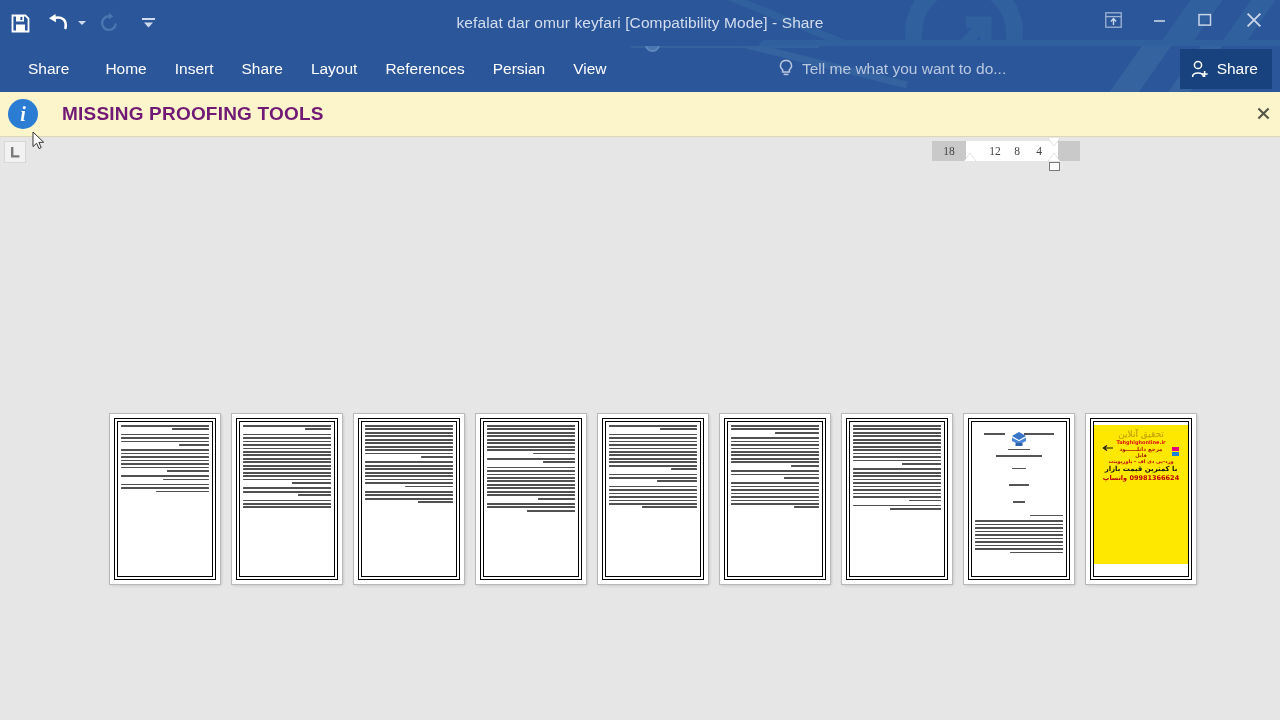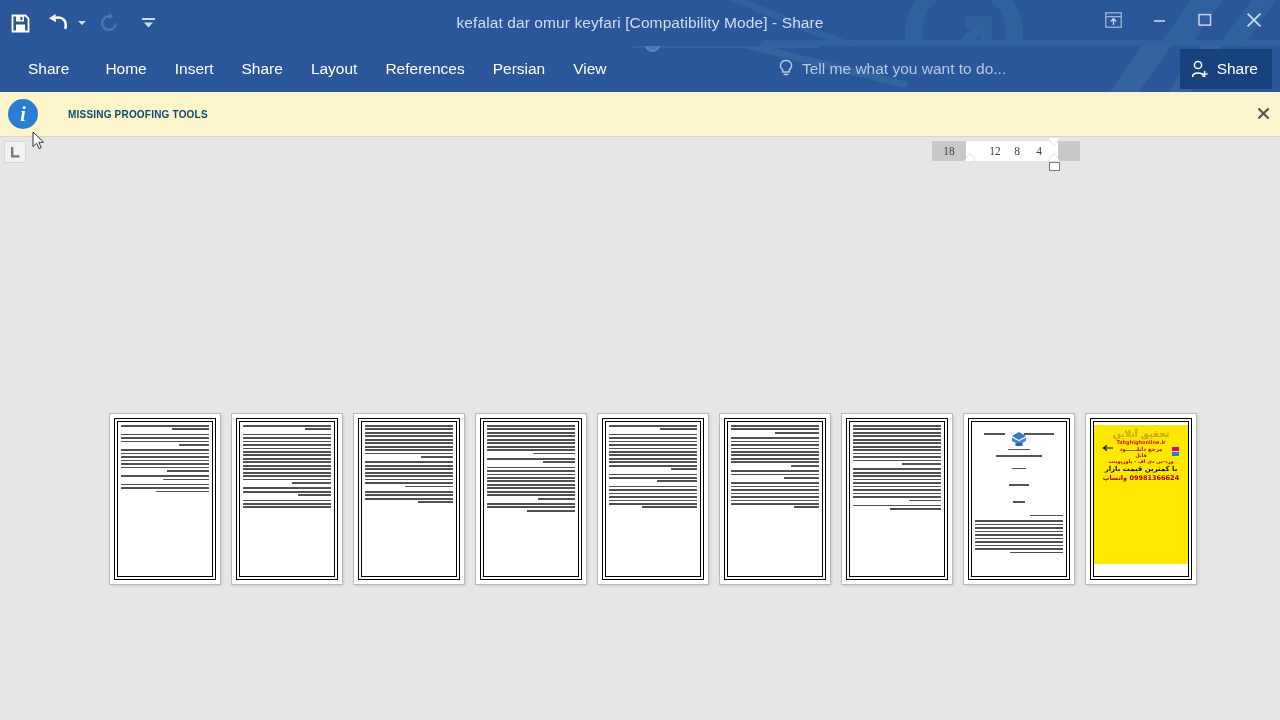--- a/index.html
+++ b/index.html
@@ -111,21 +111,21 @@
     position:absolute; left:0; top:92px; width:1280px; height:45px;
     background:#fcf4cb; border-bottom:1px solid #dcd7b4;
     display:flex; align-items:center;
   }
   .msg-info {
     width:30px; height:30px; border-radius:50%; background:#2b7cd3;
     margin-left:8px; display:flex; align-items:center; justify-content:center;
     color:#fff; font-family:"Liberation Serif", serif; font-size:20px;
     font-weight:bold; font-style:italic;
   }
-  .msg-strong { margin-left:30px; font-size:10px; font-weight:bold; color:#0c4a6e; letter-spacing:.2px; }
+  .msg-strong { margin-left:24px; font-size:19px; font-weight:bold; color:#701a75; letter-spacing:.2px; }
   .msg-text { margin-left:11px; font-size:15px; color:#3d3d33; }
   .never-btn {
     margin-left:26px; height:31px; padding:0 16px; background:#ffffff;
     border:1px solid #a9a9a0; color:#3b3b33; font-size:15px;
     display:flex; align-items:center; justify-content:center;
   }
   .msg-close {
     position:absolute; right:4px; top:8px; width:26px; height:26px;
     display:flex; align-items:center; justify-content:center; color:#55554a;
   }
@@ -210,21 +210,21 @@
     height:1.6px; background:#2a2a2a; opacity:.8; margin:0 auto;
   }
 
   
   .ad {
     position:absolute; left:8px; top:11px; right:8px; bottom:20px;
     background:#ffe800; display:flex; flex-direction:column;
     align-items:center; justify-content:flex-start; padding-top:4px;
     font-family:"DejaVu Sans", sans-serif; overflow:hidden;
   }
-  .ad-t1 { font-size:9px; color:#d2b200; font-weight:bold; letter-spacing:-.4px; direction:rtl; text-shadow:0 0 .4px #a98c00; }
+  .ad-t1 { font-size:9px; color:#d2b200; font-weight:normal; letter-spacing:-.4px; direction:rtl; text-shadow:0 0 .4px #a98c00; }
   .ad-t2 { font-size:5px; color:#d11; font-weight:bold; margin-top:0px; }
   .ad-t3 { font-size:5.5px; color:#b02000; font-weight:bold; margin-top:1px; direction:rtl;}
   .ad-t4 { font-size:5px; color:#a02000; font-weight:bold; direction:rtl;}
   .ad-t5 { font-size:5px; color:#c01000; font-weight:bold; direction:rtl;}
   .ad-t6 { font-size:7px; color:#111; font-weight:bold; margin-top:1px; direction:rtl;}
   .ad-t7 { font-size:6.5px; color:#b00; font-weight:bold; margin-top:1px; direction:rtl;}
   .ad-icons { position:absolute; right:8px; top:22px; width:8px; }
   .ad-ic { width:7px; height:4px; margin-bottom:1px; }
 
   

